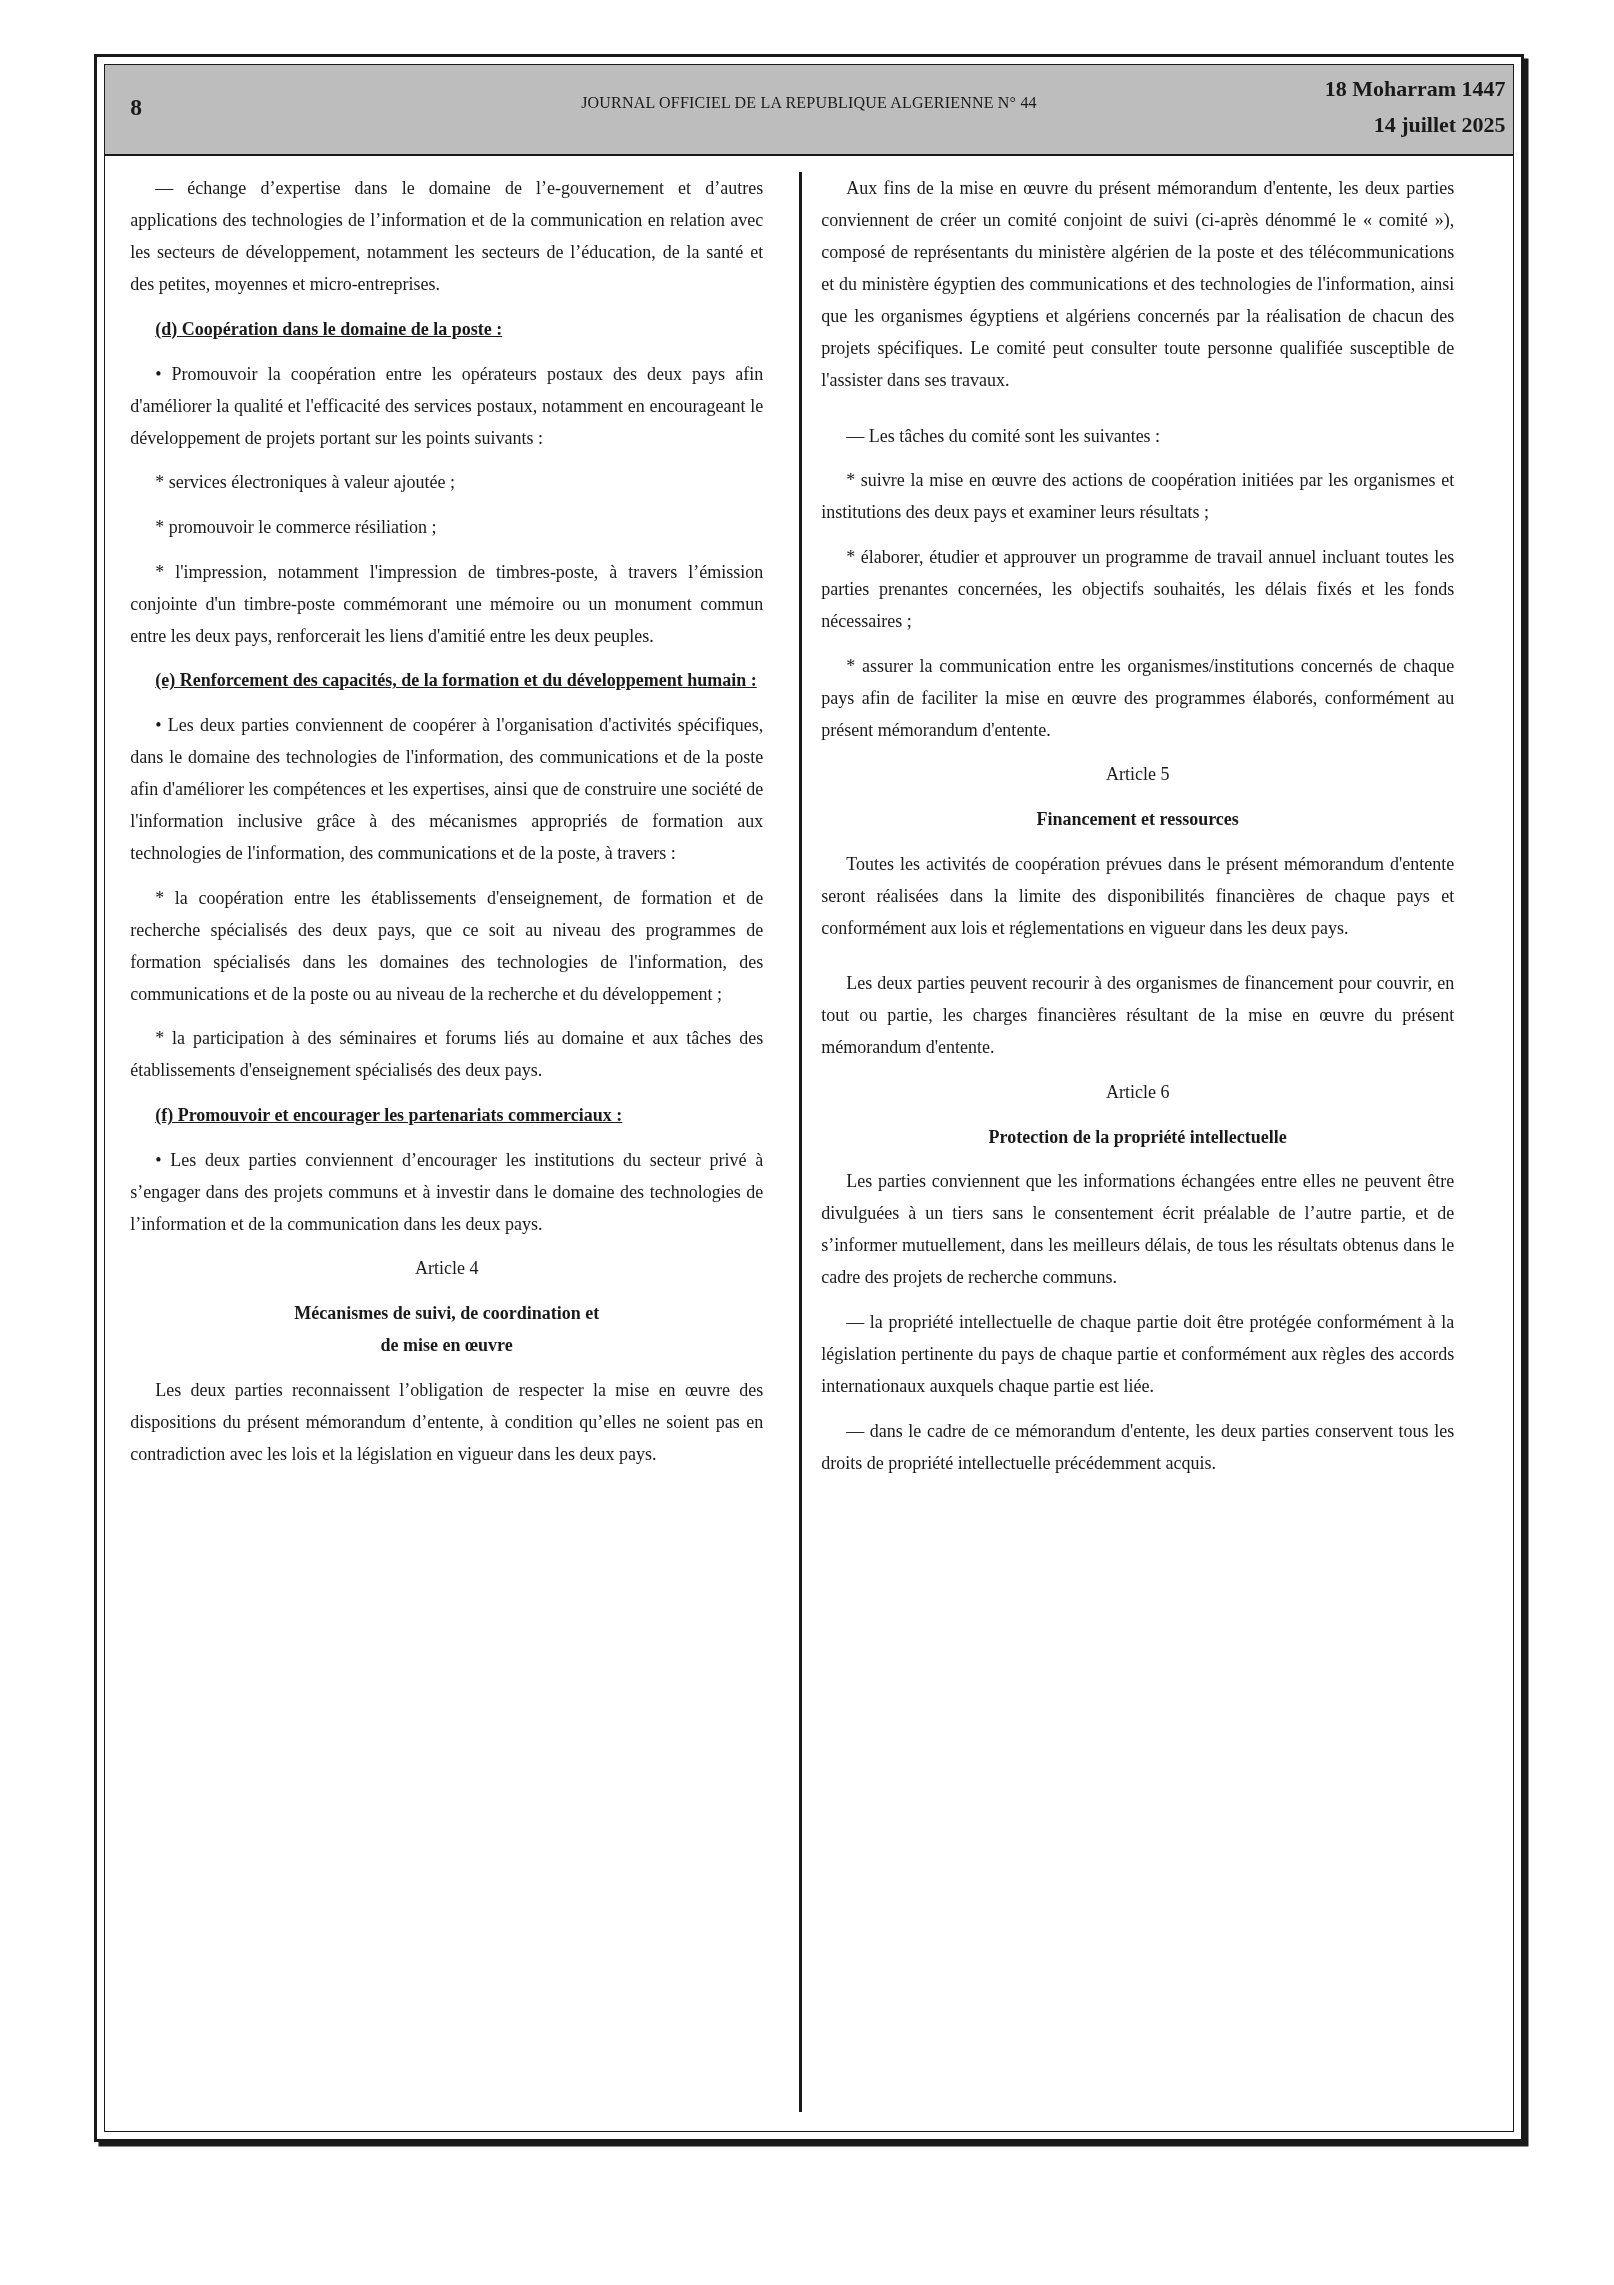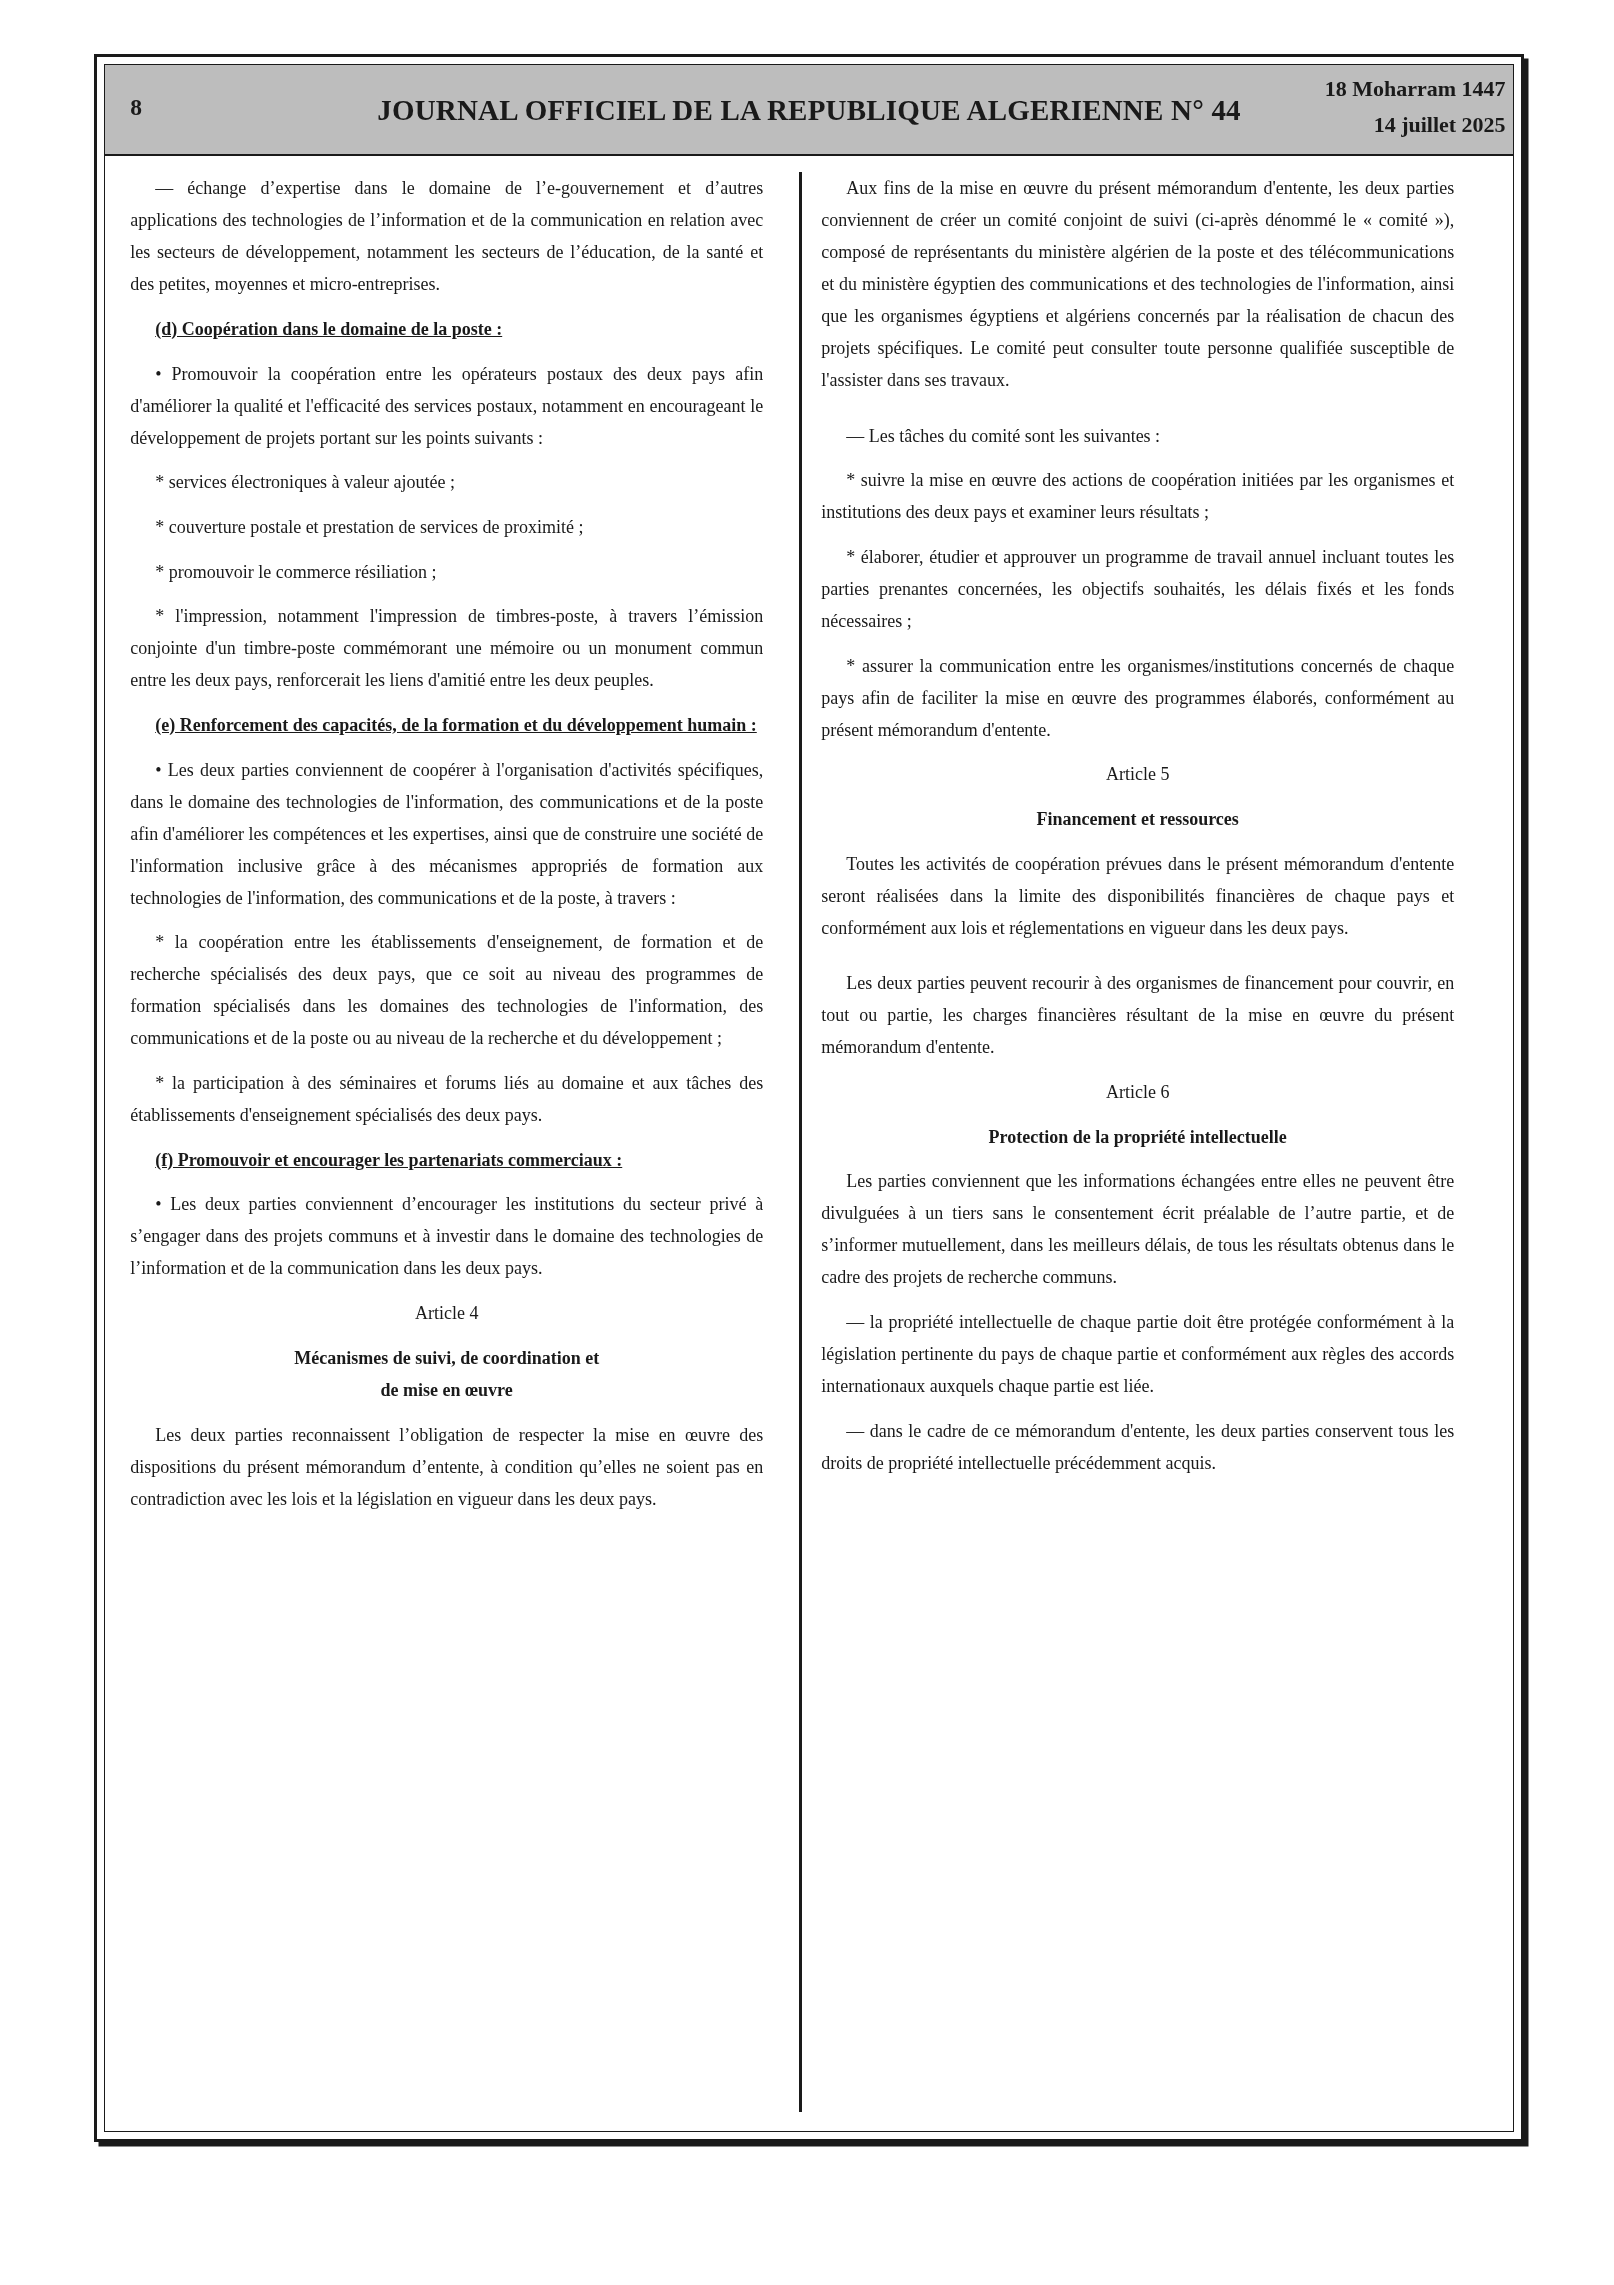--- a/index.html
+++ b/index.html
@@ -6,21 +6,21 @@
   body { width: 1615px; height: 2285px; position: relative; overflow: hidden;
          font-family: "Liberation Serif", "DejaVu Serif", serif; color: #1a1a1a; }
   .outer-frame { position: absolute; left: 94px; top: 54px; width: 1424px; height: 2082px;
                  border: 3.6px solid #1a1a1a; box-shadow: 4.5px 4.5px 0 #1a1a1a; }
   .inner-frame { position: absolute; left: 7.2px; top: 7.2px; right: 7.2px; bottom: 7.2px;
                  border: 1.8px solid #1a1a1a; }
   .header { position: absolute; left: 0; top: 0; right: 0; height: 89px;
             background: #bdbdbd; border-bottom: 2.7px solid #1a1a1a; }
   .header .page-num { position: absolute; left: 25px; top: 29px; font-size: 23.5px; font-weight: bold; }
   .header .journal-title { position: absolute; left: 0; right: 0; top: 29px; text-align: center;
-                           font-size: 29px; font-weight: bold; letter-spacing: 0.2px; }
+                           font-size: 16px; font-weight: normal; letter-spacing: 0.2px; }
   .header .dates { position: absolute; right: 7.2px; top: 5.4px; text-align: right;
                    font-size: 22px; font-weight: bold; line-height: 36px; }
   .col { position: absolute; top: 107px; width: 633px; font-size: 18px; line-height: 32px;
          text-align: justify; }
   .col-left { left: 25px; }
   .col-right { left: 716px; }
   .col-divider { position: absolute; left: 694px; top: 107px; width: 2.7px; height: 1940px;
                  background: #1a1a1a; }
   .col p { margin: 0 0 12.7px 0; text-indent: 25px; }
   .col p.sub { margin-top: 4px; font-weight: bold; text-decoration: underline; }
@@ -41,21 +41,20 @@
         <div>18 Moharram 1447</div>
         <div>14 juillet 2025</div>
       </div>
     </div>
 
     <div class="col col-left">
       <p>— échange d’expertise dans le domaine de l’e-gouvernement et d’autres applications des technologies de l’information et de la communication en relation avec les secteurs de développement, notamment les secteurs de l’éducation, de la santé et des petites, moyennes et micro-entreprises.</p>
       <p class="sub">(d) Coopération dans le domaine de la poste :</p>
       <p>• Promouvoir la coopération entre les opérateurs postaux des deux pays afin d'améliorer la qualité et l'efficacité des services postaux, notamment en encourageant le développement de projets portant sur les points suivants :</p>
       <p>* services électroniques à valeur ajoutée ;</p>
-      <p>* couverture postale et prestation de services de proximité ;</p>
       <p>* promouvoir le commerce résiliation ;</p>
       <p>* l'impression, notamment l'impression de timbres-poste, à travers l’émission conjointe d'un timbre-poste commémorant une mémoire ou un monument commun entre les deux pays, renforcerait les liens d'amitié entre les deux peuples.</p>
       <p class="sub">(e) Renforcement des capacités, de la formation et du développement humain :</p>
       <p>• Les deux parties conviennent de coopérer à l'organisation d'activités spécifiques, dans le domaine des technologies de l'information, des communications et de la poste afin d'améliorer les compétences et les expertises, ainsi que de construire une société de l'information inclusive grâce à des mécanismes appropriés de formation aux technologies de l'information, des communications et de la poste, à travers :</p>
       <p>* la coopération entre les établissements d'enseignement, de formation et de recherche spécialisés des deux pays, que ce soit au niveau des programmes de formation spécialisés dans les domaines des technologies de l'information, des communications et de la poste ou au niveau de la recherche et du développement ;</p>
       <p>* la participation à des séminaires et forums liés au domaine et aux tâches des établissements d'enseignement spécialisés des deux pays.</p>
       <p class="sub">(f) Promouvoir et encourager les partenariats commerciaux :</p>
       <p>• Les deux parties conviennent d’encourager les institutions du secteur privé à s’engager dans des projets communs et à investir dans le domaine des technologies de l’information et de la communication dans les deux pays.</p>
       <p class="art-num">Article 4</p>
       <p class="art-title">

